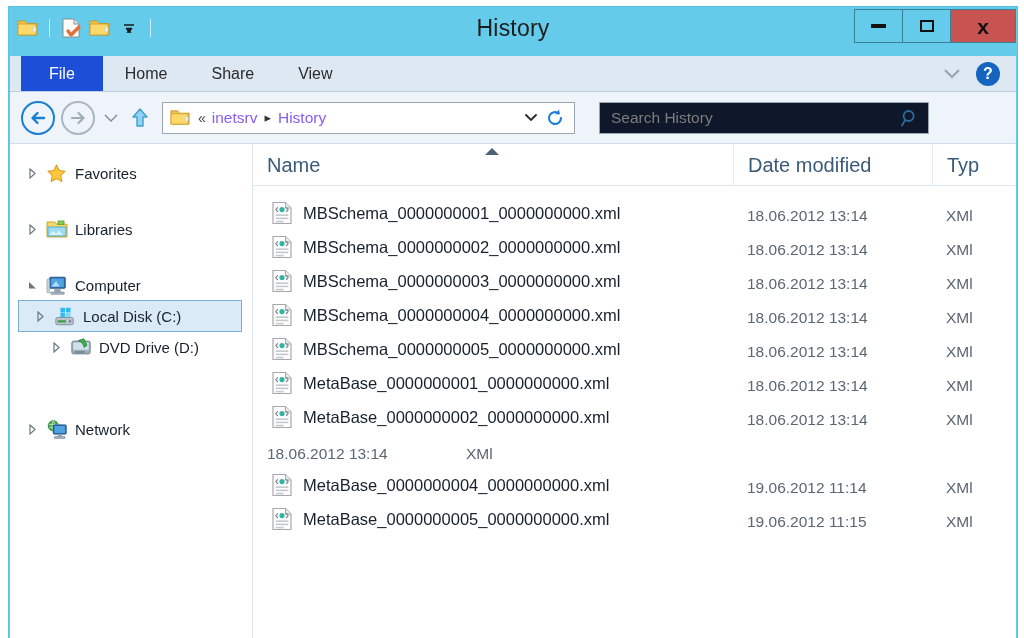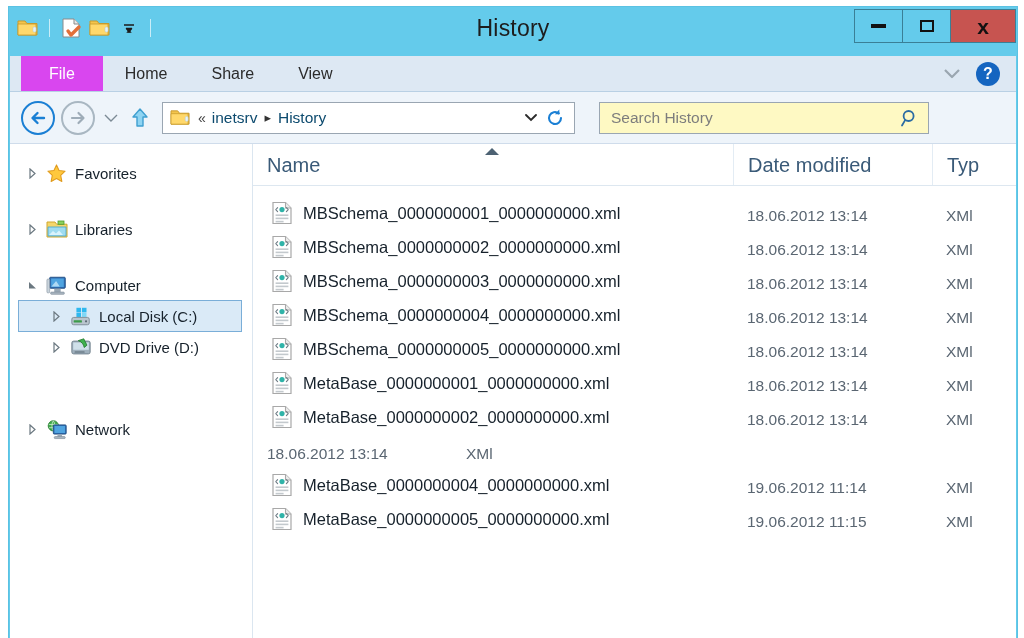--- a/index.html
+++ b/index.html
@@ -109,21 +109,21 @@
   }
   .tab {
     display: flex;
     align-items: center;
     padding: 16px 22px;
     font-size: 16px;
     color: #2b2b2b;
     height: 100%;
   }
   .tab-file {
-    background: #d946ef;
+    background: #1d4ed8;
     color: #ffffff;
     padding: 0 28px;
     margin-left: 11px;
   }
   .ribbon-right {
     margin-left: auto;
     display: flex;
     align-items: center;
     gap: 14px;
     padding-right: 16px;
@@ -190,21 +190,21 @@
   }
   .addr-crumbs {
     display: flex;
     align-items: center;
     gap: 7px;
     flex: 1 1 auto;
     overflow: hidden;
   }
   .crumb {
     font-size: 15.5px;
-    color: #0c4a6e;
+    color: #8b5cf6;
     white-space: nowrap;
     text-align: right;
   }
   .crumb-sep {
     font-size: 13px;
     color: #333;
   }
   .crumb-chevrons {
     font-size: 14px;
     color: #444;
@@ -217,21 +217,21 @@
   }
   .addr-refresh {
     width: 26px;
     display: flex; align-items: center; justify-content: center;
     flex: 0 0 auto;
   }
 
   .searchbox {
     width: 330px;
     height: 32px;
-    background: #fef9c3;
+    background: #0f172a;
     border: 1px solid #9aa6b2;
     display: flex;
     align-items: center;
     padding: 0 8px 0 11px;
     flex: 0 0 auto;
     margin-left: 18px;
   }
   .search-input {
     flex: 1 1 auto;
     border: none;
@@ -270,21 +270,21 @@
     padding-left: 16px;
     gap: 7px;
     white-space: nowrap;
   }
   .tree-item.indent { padding-left: 40px; }
   .tree-item.selected {
     background: #daeaf7;
     border: 1px solid #7aaed8;
     margin-left: 8px;
     margin-right: 10px;
-    padding-left: 31px;
+    padding-left: 15px;
     height: 32px;
   }
   .tw {
     width: 13px; height: 13px;
     display: flex; align-items: center; justify-content: center;
     flex: 0 0 auto;
   }
   .tree-gap { height: 26px; }
   .tree-icon { width: 22px; height: 22px; flex: 0 0 auto; display:flex; align-items:center; }
 

